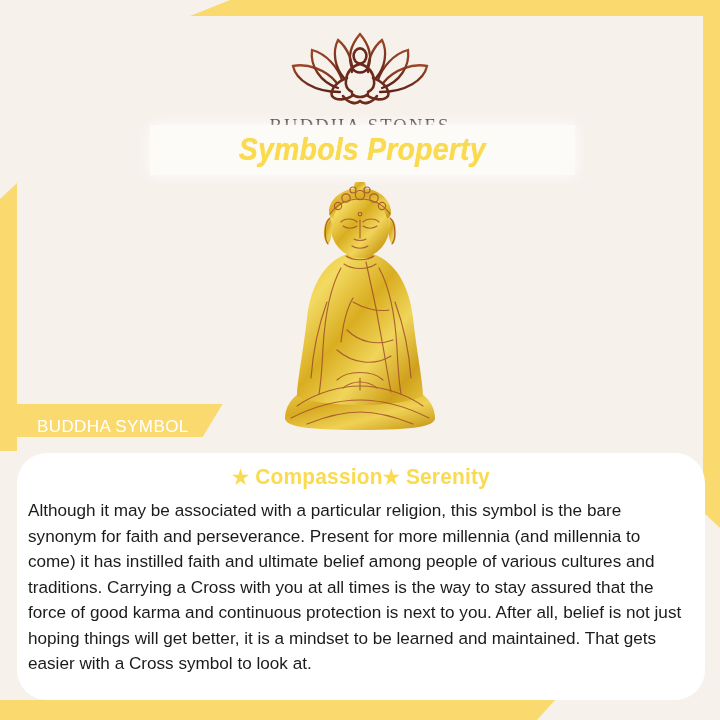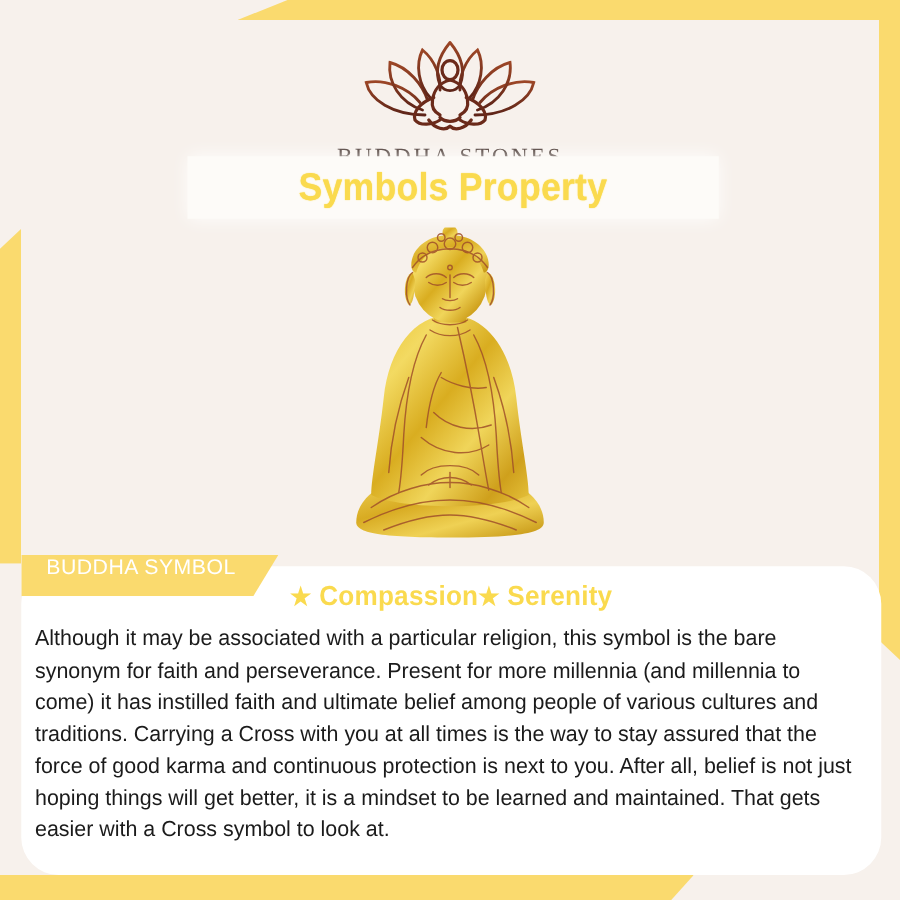--- a/index.html
+++ b/index.html
@@ -91,20 +91,21 @@
     position: absolute;
     top: 109px;
     left: 133px;
     width: 425px;
     height: 50px;
     background: #fdfbf8;
     box-shadow: 0 0 14px rgba(255,255,255,0.9);
     display: flex;
     align-items: center;
     justify-content: center;
+    font-style: italic;
   }
   .title-text {
     font-family: "Liberation Sans Narrow", "Liberation Sans", sans-serif;
     font-weight: bold;
     font-size: 31px;
     color: #fada4e;
     letter-spacing: 0.2px;
     transform: scaleX(0.92);
     text-shadow: 0 0 1px #fada4e;
   }
@@ -124,24 +125,23 @@
 
   
   .symbol-tag {
     position: absolute;
     left: 17px;
     top: 404px;
     height: 33px;
     padding: 0 34px 0 20px;
     background: #fada6e;
     display: flex;
-    align-items: flex-start;
+    align-items: flex-end;
     clip-path: polygon(0 0, 100% 0, calc(100% - 20px) 100%, 0 100%);
     z-index: 5;
-    margin-top: 40px;
   }
   .symbol-tag-label {
     color: #ffffff;
     font-size: 17px;
     letter-spacing: 0.4px;
   }
 
   
   .content-card {
     position: absolute;

